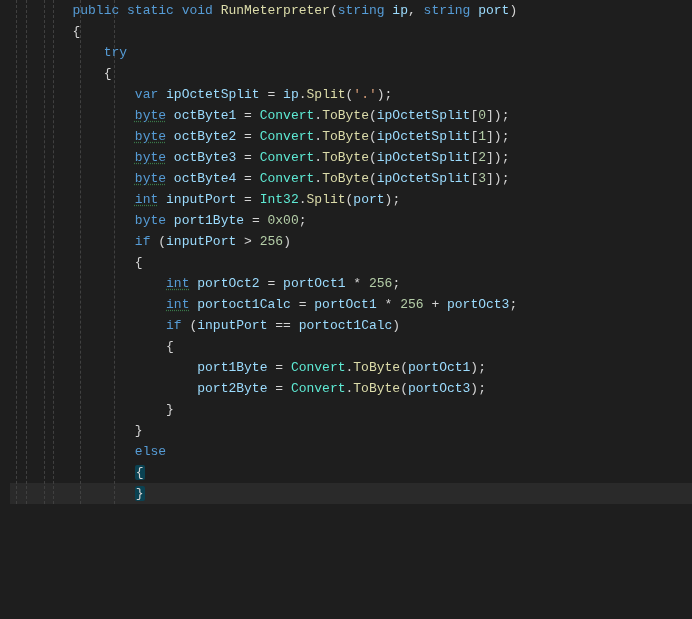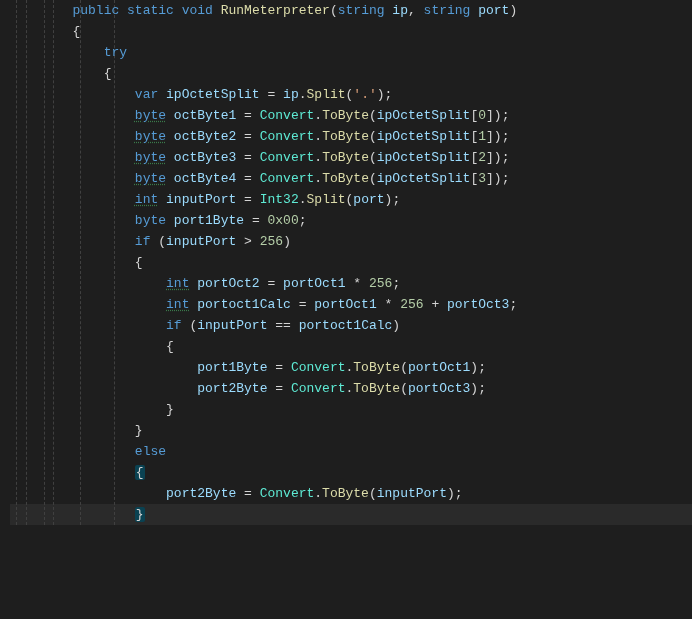--- a/index.html
+++ b/index.html
@@ -109,17 +109,16 @@
 
   <div class="code-line">                    <span class="punct">}</span></div>
 
   <div class="code-line">                <span class="punct">}</span></div>
 
   <div class="code-line">                <span class="kw">else</span></div>
 
   <div class="code-line">                <span class="punct highlight-brace">{</span></div>
 
 
-  <div class="code-line">                    <span class="var">port2Byte</span> <span class="punct">=</span> <span class="type">Convert</span><span class="punct">.</span><span class="fn">ToByte</span><span class="parn">(</span><span class="var">inputPort</span><span class="parn">)</span><span class="punct">;</span></div>
 
   <div class="code-line"><div class="current-line-bg"></div>                <span class="punct highlight-brace">}</span></div>
 
 </div>
 
 </body></html>

